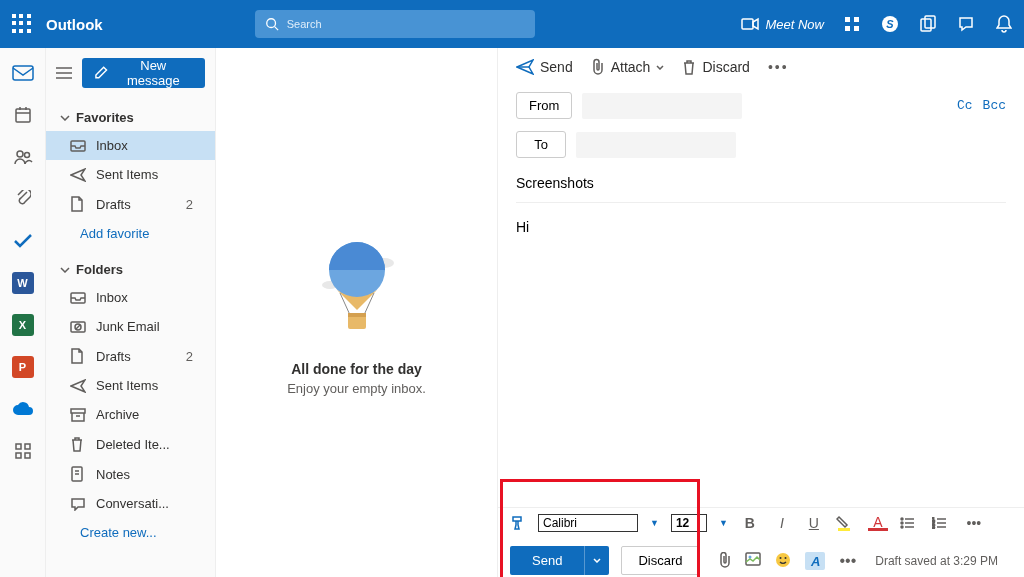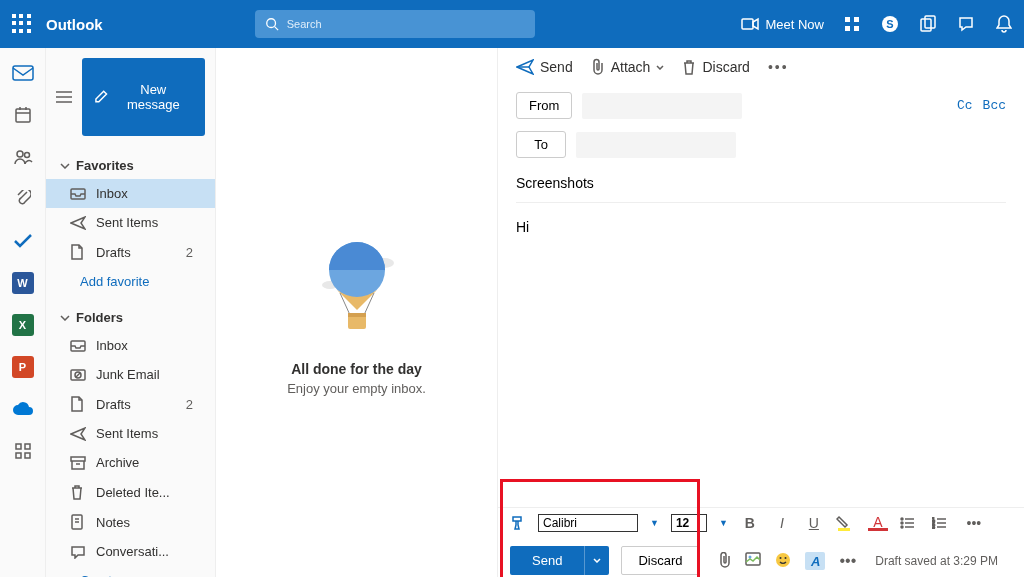--- a/index.html
+++ b/index.html
@@ -7,38 +7,38 @@
     
     
     .header { height: 48px; background: #0F6CBD; display: flex; align-items: center; color: #fff; padding: 0 10px; gap: 12px; }
     .waffle { width: 24px; height: 24px; display: grid; grid-template-columns: repeat(3,1fr); gap: 2px; cursor: pointer; padding: 2px; }
     .waffle span { background: #fff; width: 4px; height: 4px; }
     .app-title { font-size: 15px; font-weight: 600; }
     .search-box { margin-left: 140px; flex: 0 0 280px; height: 28px; background: #4893D4; border-radius: 4px; display: flex; align-items: center; padding: 0 10px; color: #fff; }
     .search-box input { background: transparent; border: none; color: #fff; flex: 1; outline: none; font-size: 11px; margin-left: 8px; }
     .search-box input::placeholder { color: #e0eefa; }
     .header-spacer { flex: 1; }
-    .header-icons { display: flex; align-items: flex-end; gap: 18px; }
+    .header-icons { display: flex; align-items: flex-end; gap: 18px; font-style: italic; }
     .header-icons .hicon { width: 20px; height: 20px; cursor: pointer; display: flex; align-items: center; justify-content: center; }
     
     
     .main { display: flex; height: 535px; }
     
     
     .rail { width: 46px; background: #fafafa; border-right: 1px solid #eee; display: flex; flex-direction: column; align-items: center; padding-top: 14px; gap: 20px; }
     .rail-icon { width: 22px; height: 22px; cursor: pointer; display: flex; align-items: center; justify-content: center; color: #605e5c; position: relative; }
     .rail-icon.active { color: #0F6CBD; }
     .app-sq { width: 22px; height: 22px; border-radius: 3px; display: flex; align-items: center; justify-content: center; color: #fff; font-size: 11px; font-weight: bold; }
     .word { background: #2B579A; } .excel { background: #217346; } .ppt { background: #D24726; }
     
     
     .sidebar { width: 170px; background: #fafafa; border-right: 1px solid #eee; padding: 10px 0; font-size: 13px; overflow-y: auto; }
     .sidebar-top { display: flex; gap: 10px; padding: 0 10px 12px; align-items: center; }
     .hamburger { cursor: pointer; color: #605e5c; }
-    .new-msg-btn { background: #0F6CBD; color: #fff; border: none; border-radius: 3px; padding: 24px 12px; font-size: 13px; cursor: pointer; display: flex; align-items: center; gap: 6px; }
+    .new-msg-btn { background: #0F6CBD; color: #fff; border: none; border-radius: 3px; padding: 0 12px; font-size: 13px; cursor: pointer; display: flex; align-items: center; gap: 6px; }
     .folder-section { padding: 4px 0; }
     .section-head { display: flex; align-items: center; gap: 6px; padding: 6px 14px; font-weight: 600; color: #323130; cursor: pointer; font-size: 13px; }
     .folder-item { display: flex; align-items: center; gap: 10px; padding: 7px 14px 7px 24px; cursor: pointer; color: #323130; }
     .folder-item.selected { background: #C7E0F4; }
     .folder-item .ficon { width: 16px; color: #605e5c; }
     .folder-item .count { margin-left: auto; color: #605e5c; margin-right: 8px; }
     .link-item { color: #0F6CBD; padding: 7px 14px 7px 34px; cursor: pointer; }
     
     
     .msg-list { width: 282px; border-right: 1px solid #eee; display: flex; flex-direction: column; }

